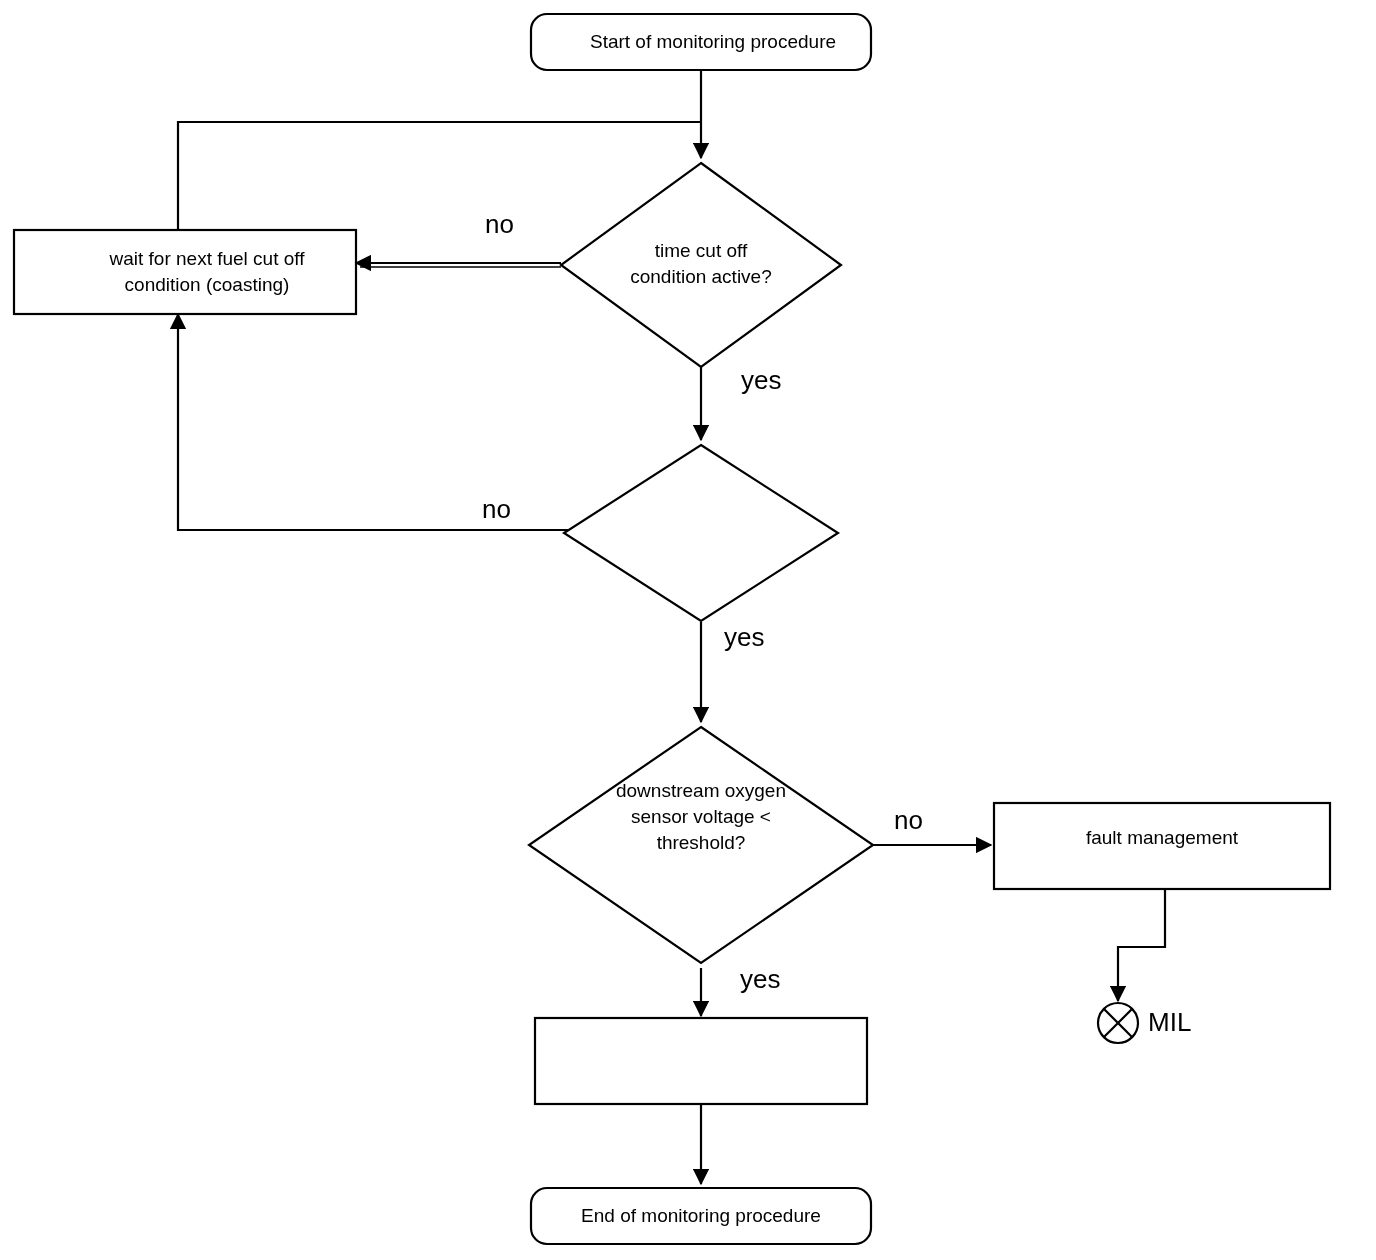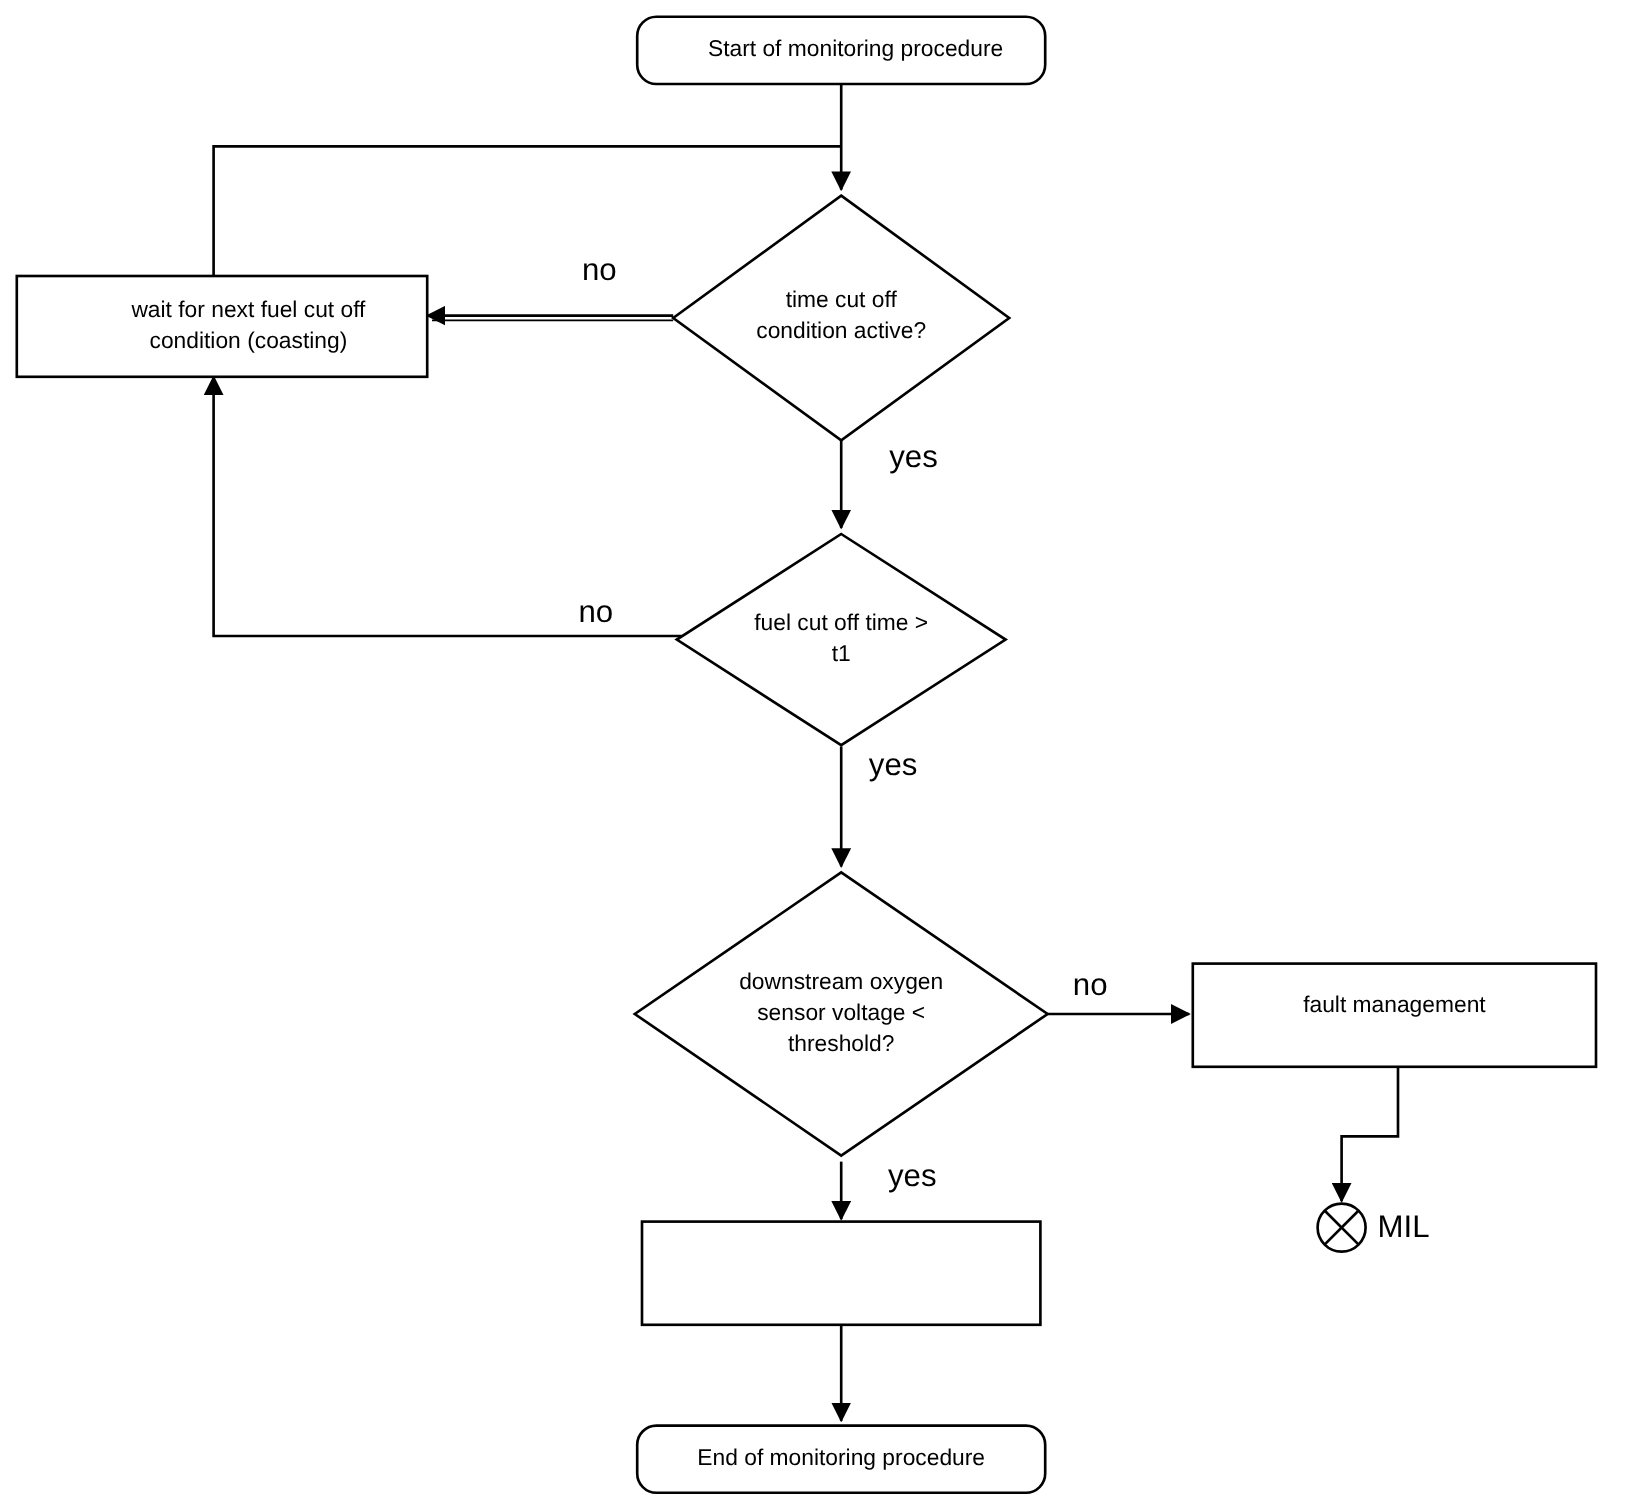--- a/index.html
+++ b/index.html
@@ -115,24 +115,22 @@
   </svg>
 
   <div class="node-text" style="left:531px; top:14px; width:340px; height:56px;margin-left:12px;">Start of monitoring procedure</div>
 
   <div class="node-text" style="left:14px; top:230px; width:386px; height:84px;">wait for next fuel cut off
 condition (coasting)</div>
 
   <div class="node-text" style="left:581px; top:232px; width:240px; height:64px;">time cut off
 condition active?</div>
 
-  <div class="node-text" style="left:591px; top:503px; width:220px; height:60px;">fuel cut off time &gt;
-t1</div>
 
-  <div class="node-text" style="left:571px; top:800px; width:260px; height:90px;">downstream oxygen
+  <div class="node-text" style="left:571px; top:772px; width:260px; height:90px;">downstream oxygen
 sensor voltage &lt;
 threshold?</div>
 
   <div class="node-text" style="left:994px; top:803px; width:336px; height:70px;">fault management</div>
 
   <div class="mil-label" style="left:1148px; top:1008px;">MIL</div>
 
 
   <div class="node-text" style="left:531px; top:1188px; width:340px; height:56px;text-align:center;">End of monitoring procedure</div>
 

